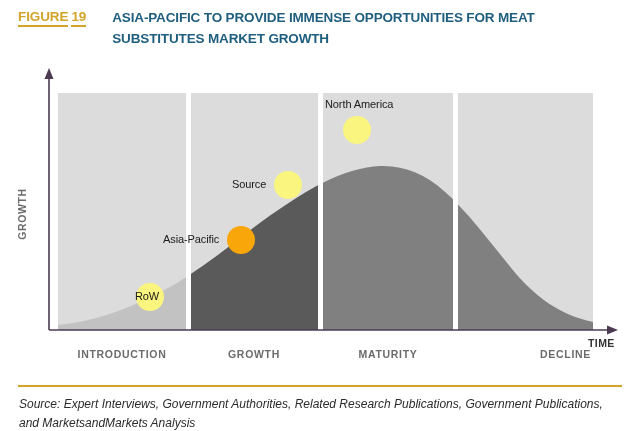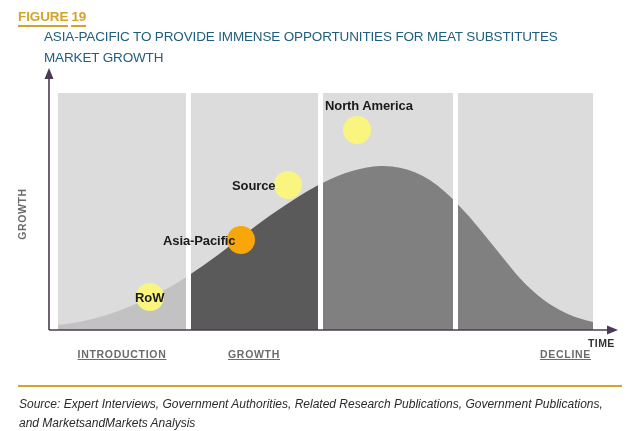--- a/index.html
+++ b/index.html
@@ -16,42 +16,41 @@
   }
 
   
   .header {
     position: absolute;
     left: 18px;
     top: 8px;
     width: 606px;
     display: flex;
     align-items: flex-start;
-    flex-direction: column;
   }
   .figure-tag {
     color: #D2A429;
     font-size: 13.5px;
     font-weight: bold;
     letter-spacing: -0.1px;
     white-space: nowrap;
     flex: 0 0 auto;
     padding-top: 1px;
   }
   .figure-tag .fig-word,
   .figure-tag .fig-num {
     border-bottom: 2px solid #D2A429;
     padding-bottom: 1px;
     display: inline-block;
   }
   .fig-num { margin-left: 3px; }
   .title-text {
     color: #1F5E7E;
     font-size: 13.5px;
-    font-weight: normal;
+    font-weight: bold;
     line-height: 1.55;
     letter-spacing: -0.15px;
     margin-left: 26px;
     max-width: 520px;
   }
 
   
   .chart-area {
     position: absolute;
     left: 0;
@@ -87,32 +86,31 @@
   }
 
   .stage-label {
     position: absolute;
     top: 288px;
     color: #6b6b6b;
     font-size: 10.5px;
     font-weight: bold;
     letter-spacing: 0.7px;
     text-align: center;
-    text-decoration: underline;
   }
   .stage-introduction { left: 58px;  width: 128px; }
   .stage-growth       { left: 190px; width: 128px; }
   .stage-maturity     { left: 323px; width: 130px; }
   .stage-decline      { left: 458px; width: 133px; text-align: right; }
 
   .bubble-label {
     position: absolute;
     color: #1a1a1a;
-    font-size: 13px;
-    font-weight: bold;
+    font-size: 11px;
+    font-weight: normal;
     white-space: nowrap;
     letter-spacing: -0.1px;
   }
   .lbl-row      { left: 99px;  top: 230px; padding-left: 36px; }
   .lbl-apac     { left: 163px; top: 173px; }
   .lbl-europe   { left: 232px; top: 118px; }
   .lbl-na       { left: 325px; top: 38px;  }
 
   
   .footer-divider {
@@ -196,20 +194,21 @@
     <circle cx="241" cy="180" r="14" fill="#F9A60A"></circle>
     <circle cx="288" cy="125" r="14" fill="#FAF57F"></circle>
     <circle cx="357" cy="70" r="14" fill="#FAF57F"></circle>
   </svg>
 
   <div class="axis-label y-axis-label">GROWTH</div>
   <div class="axis-label x-axis-label">TIME</div>
 
   <div class="stage-label stage-introduction">INTRODUCTION</div>
   <div class="stage-label stage-growth">GROWTH</div>
+  <div class="stage-label stage-maturity">MATURITY</div>
   <div class="stage-label stage-decline">DECLINE</div>
 
   <div class="bubble-label lbl-row">RoW</div>
   <div class="bubble-label lbl-apac">Asia-Pacific</div>
   <div class="bubble-label lbl-europe">Source</div>
   <div class="bubble-label lbl-na">North America</div>
 </div>
 
 <div class="footer-divider"></div>
 <div class="source-note">Source: Expert Interviews, Government Authorities, Related Research Publications, Government Publications, and MarketsandMarkets Analysis</div>

